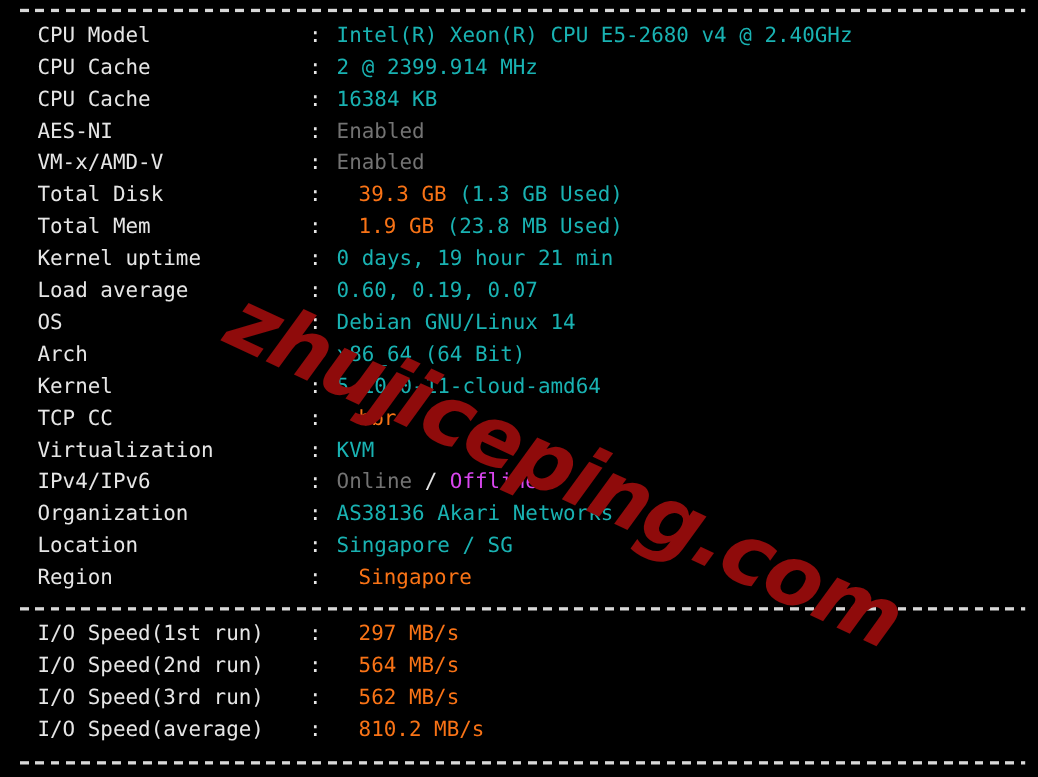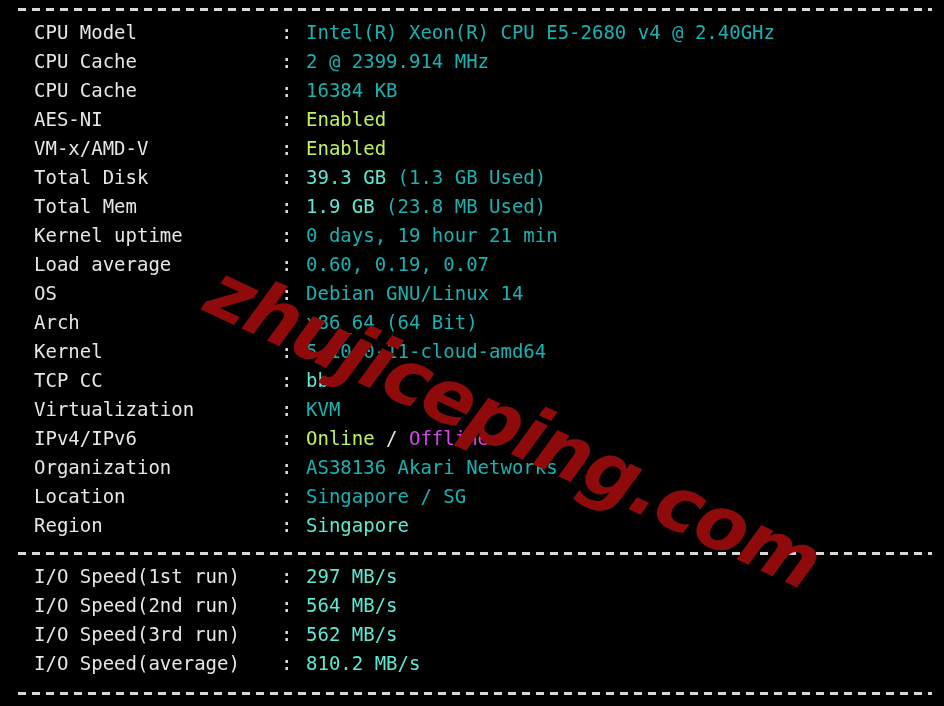--- a/index.html
+++ b/index.html
@@ -62,22 +62,22 @@
     color: #e6e6e6;
   }
   .value {
     position: absolute;
     left: 290px;
     top: 0;
     white-space: pre;
   }
 
   .c-cyan   { color: #19b2b2; }
-  .c-yellow { color: #5eead4; }
-  .c-green  { color: #bef264; }
+  .c-yellow { color: #f97316; margin-left: 20px; }
+  .c-green  { color: #737373; }
   .c-red    { color: #d946ef; }
   .c-white  { color: #e6e6e6; }
 
   #watermark {
     position: absolute;
     left: 196px;
     top: 196px;
     width: 560px;
     height: 230px;
     pointer-events: none;

